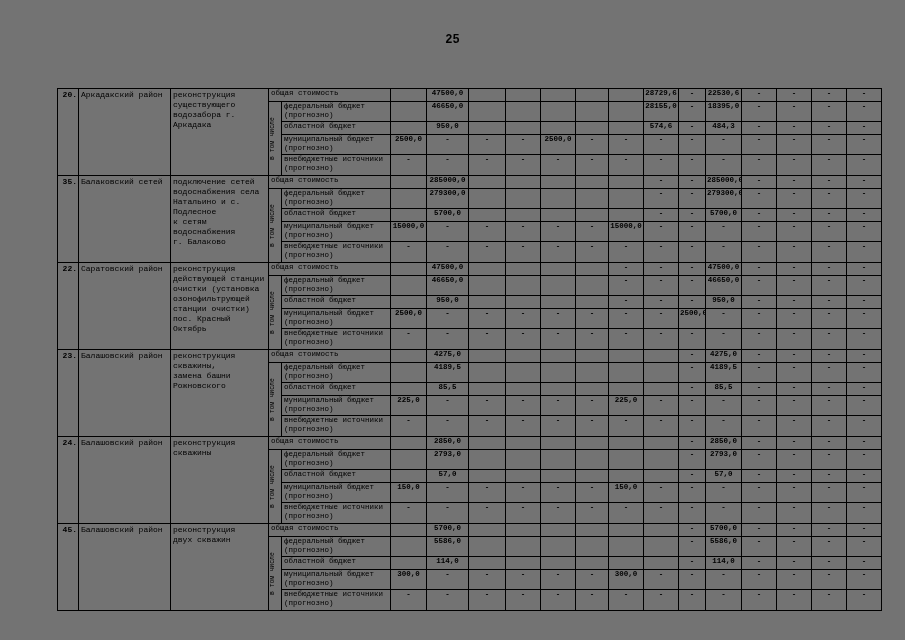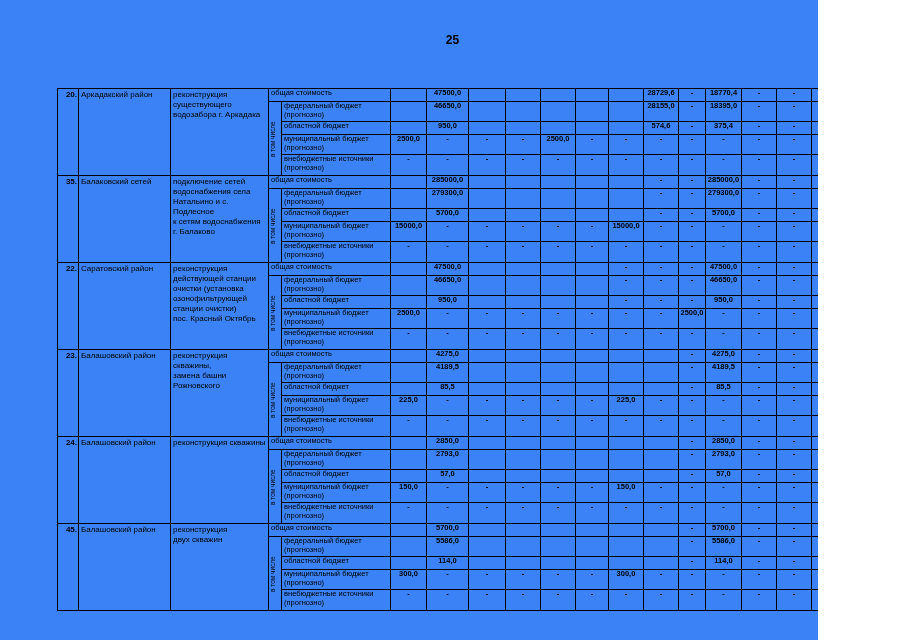--- a/index.html
+++ b/index.html
@@ -1,18 +1,18 @@
 <!DOCTYPE html>
 <html><head>
 <meta charset="utf-8">
 <style>
   html,body { margin:0; padding:0; background:#ffffff; }
   .page {
-    position:relative; width:818px; height:640px; background:#3b82f6;
-    font-family:Liberation Sans, sans-serif; color:#000; overflow:hidden;
+    position:relative; width:905px; height:640px; background:#737373;
+    font-family:Liberation Mono, monospace; color:#000; overflow:hidden;
   }
   .page-num {
     position:absolute; top:33px; left:0; width:905px; text-align:center;
     font-weight:bold; font-size:12px;
   }
   .sheet { position:absolute; left:57px; top:88px; }
   table { border-collapse:collapse; table-layout:fixed; width:824px; }
   td {
     border:1px solid #000; font-size:7.5px; line-height:1.18;
     padding:0 1px; vertical-align:top; overflow:hidden;
@@ -72,21 +72,21 @@
             <td class="label costlabel-total" colspan="2">общая стоимость</td>
             <td class="val"></td>
             <td class="val">47500,0</td>
             <td class="val"></td>
             <td class="val"></td>
             <td class="val"></td>
             <td class="val"></td>
             <td class="val"></td>
             <td class="val">28729,6</td>
             <td class="val">-</td>
-            <td class="val">18770,4</td>
+            <td class="val">22530,6</td>
             <td class="val">-</td>
             <td class="val">-</td>
             <td class="val">-</td>
             <td class="val">-</td>
           </tr>
           <tr class="s1">
             <td class="vtc" rowspan="4">в том числе</td>
             <td class="label">федеральный бюджет
 (прогнозно)</td>
             <td class="val"></td>
@@ -108,21 +108,21 @@
             <td class="label">областной бюджет</td>
             <td class="val"></td>
             <td class="val">950,0</td>
             <td class="val"></td>
             <td class="val"></td>
             <td class="val"></td>
             <td class="val"></td>
             <td class="val"></td>
             <td class="val">574,6</td>
             <td class="val">-</td>
-            <td class="val">375,4</td>
+            <td class="val">484,3</td>
             <td class="val">-</td>
             <td class="val">-</td>
             <td class="val">-</td>
             <td class="val">-</td>
           </tr>
           <tr class="s3">
             <td class="label">муниципальный бюджет
 (прогнозно)</td>
             <td class="val">2500,0</td>
             <td class="val">-</td>

